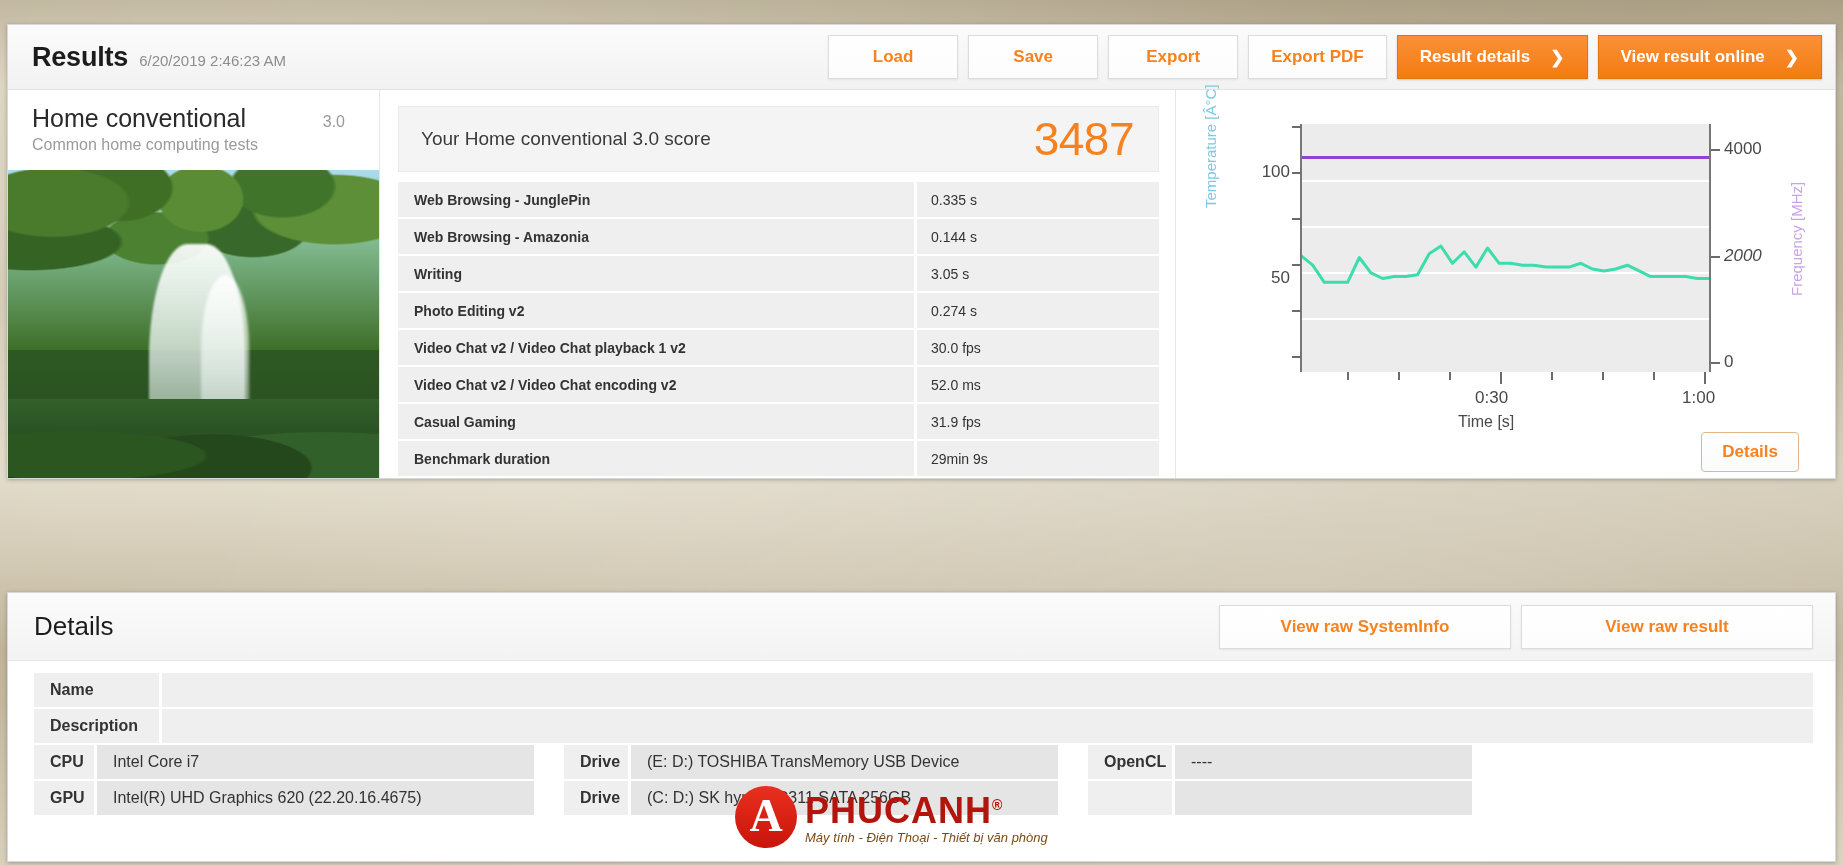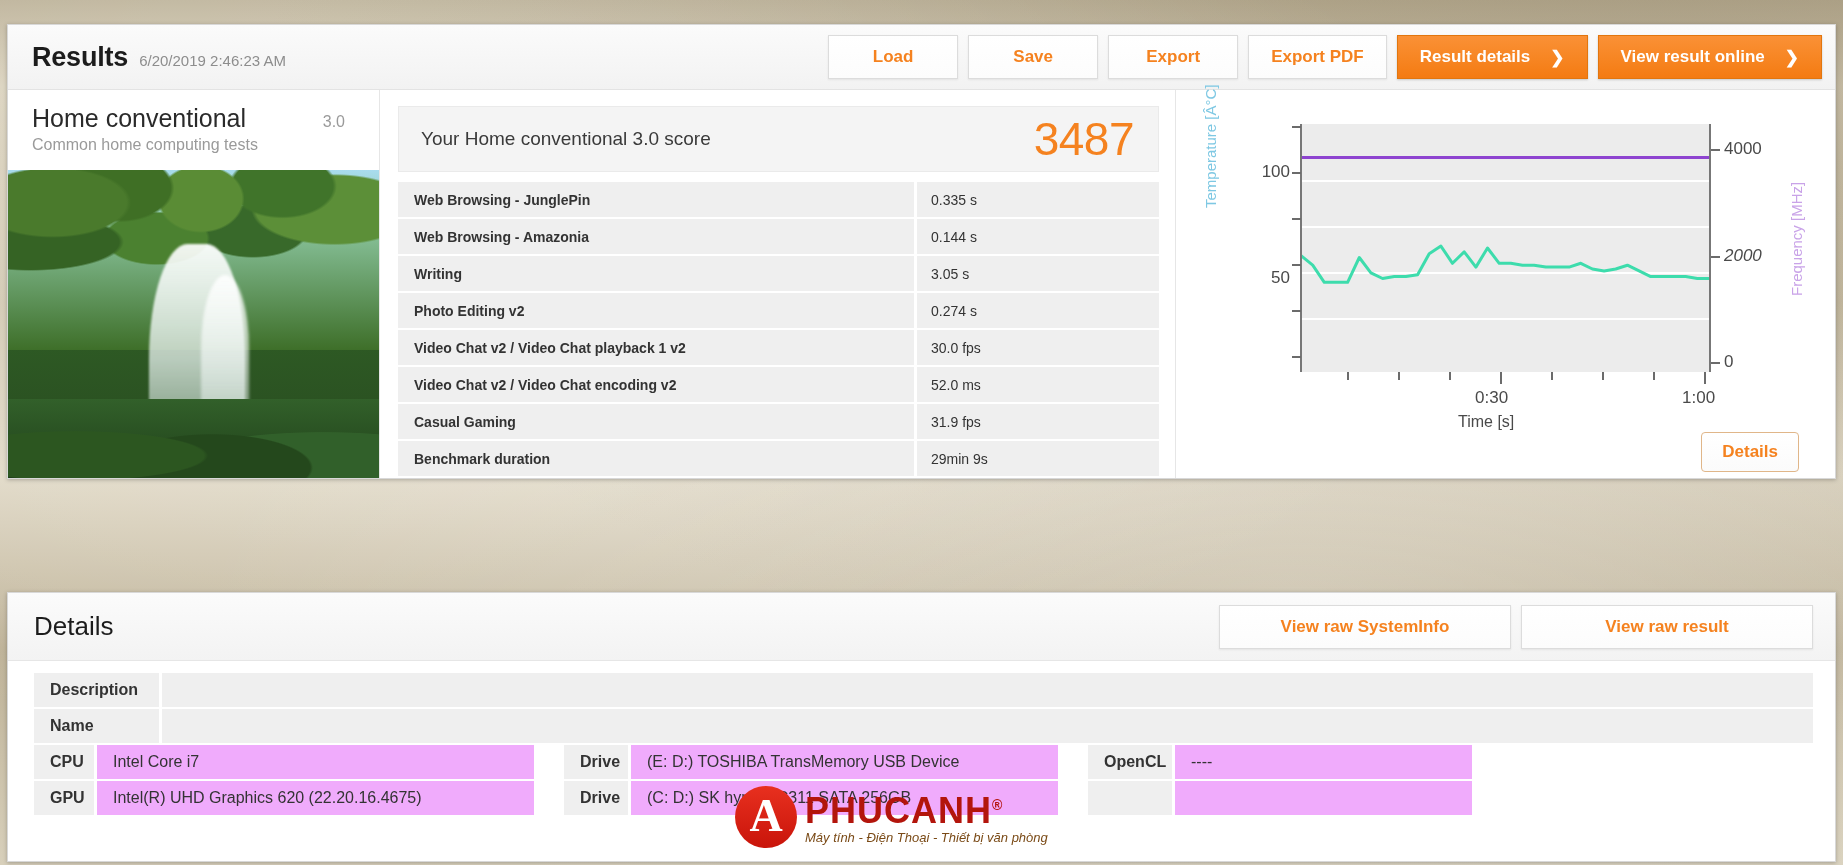--- a/index.html
+++ b/index.html
@@ -188,21 +188,21 @@
   .d-key{ width:128px; padding-left:16px; font-weight:bold; border-right:3px solid #fff; }
   .d-val{ padding-left:16px; }
 
   .drow{ display:flex; gap:12px; padding:0 22px 2px 26px; }
   .dcell{ display:flex; }
   .dcell .k{
     background:#efefef; font-size:16px; font-weight:bold; color:#333;
     height:34px; display:flex; align-items:center; padding:0 12px 0 16px;
   }
   .dcell .v{
-    background:#f0abfc; font-size:16px; color:#333;
+    background:#e5e5e5; font-size:16px; color:#333;
     height:34px; display:flex; align-items:center; padding:0 12px 0 16px;
     border-left:3px solid #fff; overflow:hidden; white-space:nowrap;
   }
   .gap{ width:6px; }
 
   
   .watermark{
     position:absolute; left:735px; top:778px; width:370px; height:78px;
     z-index:6; pointer-events:none; display:flex; align-items:center; gap:8px;
   }
@@ -380,25 +380,25 @@
       <span>View raw SystemInfo</span>
     </div>
     <div class="btn btn-light">
       <span>View raw result</span>
     </div>
   </div>
 
   <table class="dtable">
     <tbody id="d-simple">
         <tr>
-          <td class="d-key">Description</td>
+          <td class="d-key">Name</td>
           <td class="d-val"></td>
         </tr>
         <tr>
-          <td class="d-key">Name</td>
+          <td class="d-key">Description</td>
           <td class="d-val"></td>
         </tr>
       </tbody>
   </table>
 
   <div id="d-specs">
       <div class="drow">
         <div class="dcell">
           <div class="k" style="width: 60px;">CPU</div>
           <div class="v" style="width: 440px;">Intel Core i7</div>

